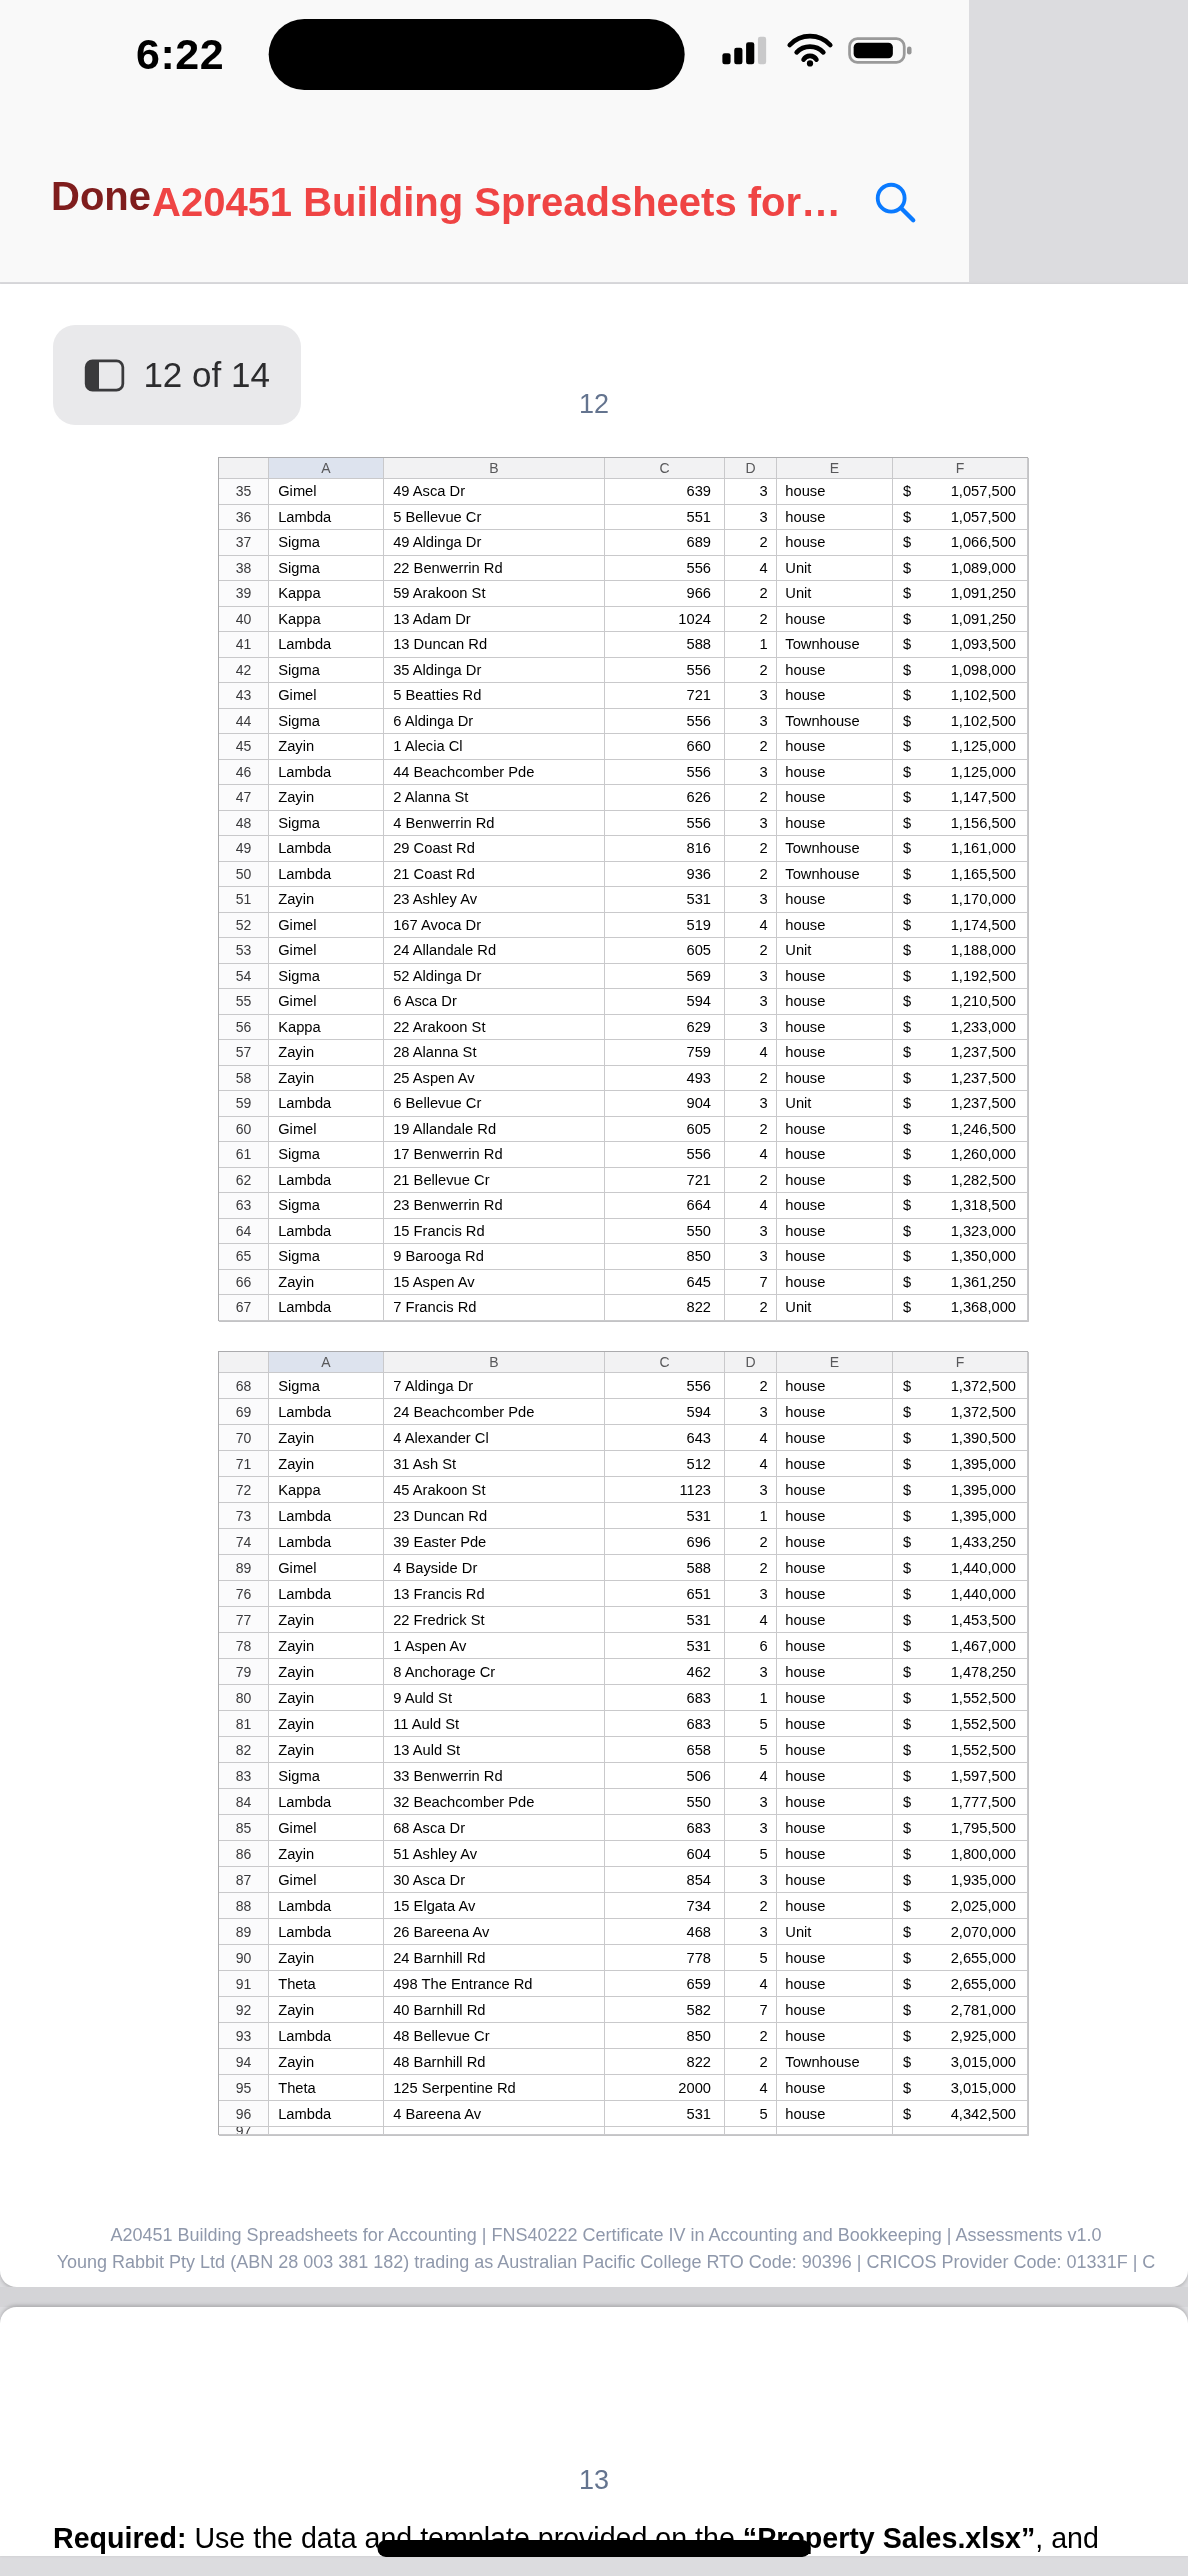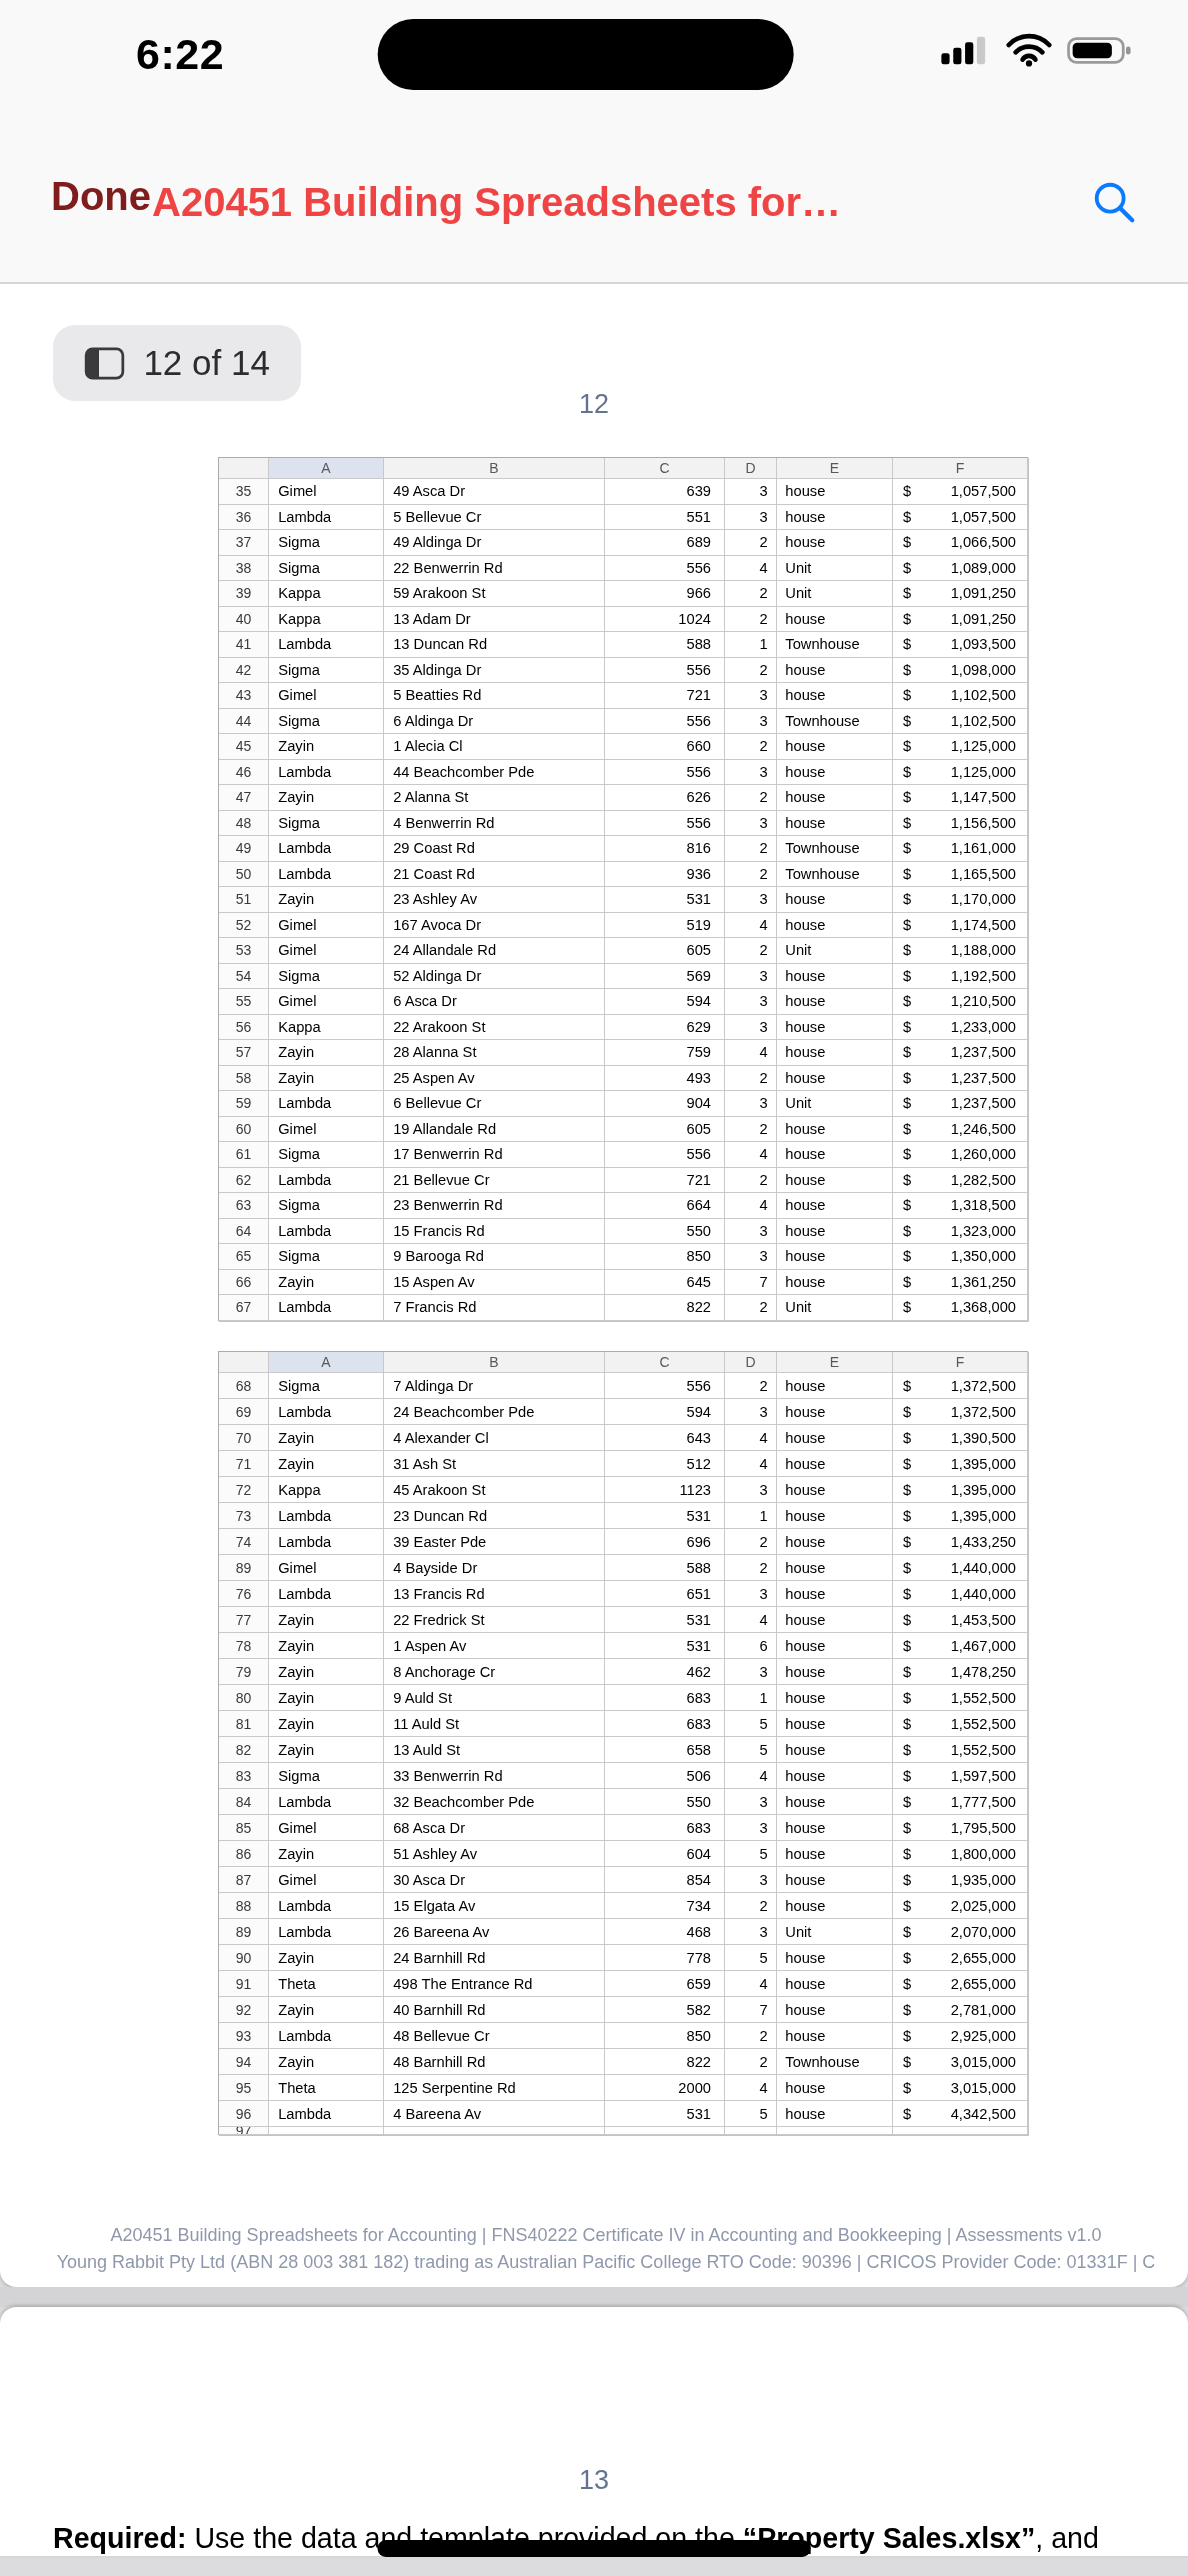--- a/index.html
+++ b/index.html
@@ -7,39 +7,39 @@
   body {
     font-family:"Liberation Sans", sans-serif;
     background:#e8e8ea;
     overflow:hidden;
     position:relative;
   }
   .screen { position:absolute; inset:0; width:1188px; height:2576px; background:#dcdcdf; overflow:hidden; }
 
   
   .topbar {
-    position:absolute; top:0; left:0; width:1188px; height:283px;
+    position:absolute; top:0; left:0; width:969px; height:283px;
     background:#f9f9f9; border-bottom:0.9px solid #d8d8db; z-index:6;
   }
   .time { position:absolute; left:136px; top:29.5px; font-size:43px; font-weight:700; color:#000; letter-spacing:0.5px; }
   .dynamic-island { position:absolute; left:50%; top:19.3px; transform:translateX(-52%); width:416px; height:71px; background:#000; border-radius:36px; }
   .status-icons { position:absolute; right:55px; top:33px; display:flex; align-items:center; gap:14px; }
 
   .done-btn { position:absolute; left:51px; top:174px; font-size:40px; font-weight:600; color:#7f1d1d; cursor:pointer; background:none; border:none; font-family:inherit; }
   .nav-title { position:absolute; left:152px; top:180px; width:820px; font-size:40px; font-weight:700; color:#ef4444; white-space:nowrap; overflow:hidden; }
   .search-btn { position:absolute; right:48px; top:177px; width:52px; height:52px; background:none; border:none; cursor:pointer; }
 
   
   .page-12 {
     position:absolute; top:284px; left:0; width:1188px; height:2003px;
     background:#ffffff; border-radius:0 0 16.6px 16.6px; overflow:hidden;
     box-shadow:0 1.8px 3.7px rgba(0,0,0,.18);
   }
   .pager-badge {
-    position:absolute; left:53px; top:41px; height:76px;
+    position:absolute; left:53px; top:41px; height:100px;
     display:inline-flex; align-items:center; gap:18.4px; padding:0 31px;
     background:#e9e9eb; border-radius:22px; border:none; cursor:pointer;
     color:#2c2c2e; font-size:35px; font-weight:500; font-family:inherit;
   }
   .page-num-top { position:absolute; left:0; top:65px; width:1188px; text-align:center; font-size:27px; color:#64748f;margin-top:40px; }
   .page-num-bottom { position:absolute; left:0; top:158px; width:1188px; text-align:center; font-size:27px; color:#64748f; }
 
   
   .sheet {
     position:absolute; left:218px; width:810px;

